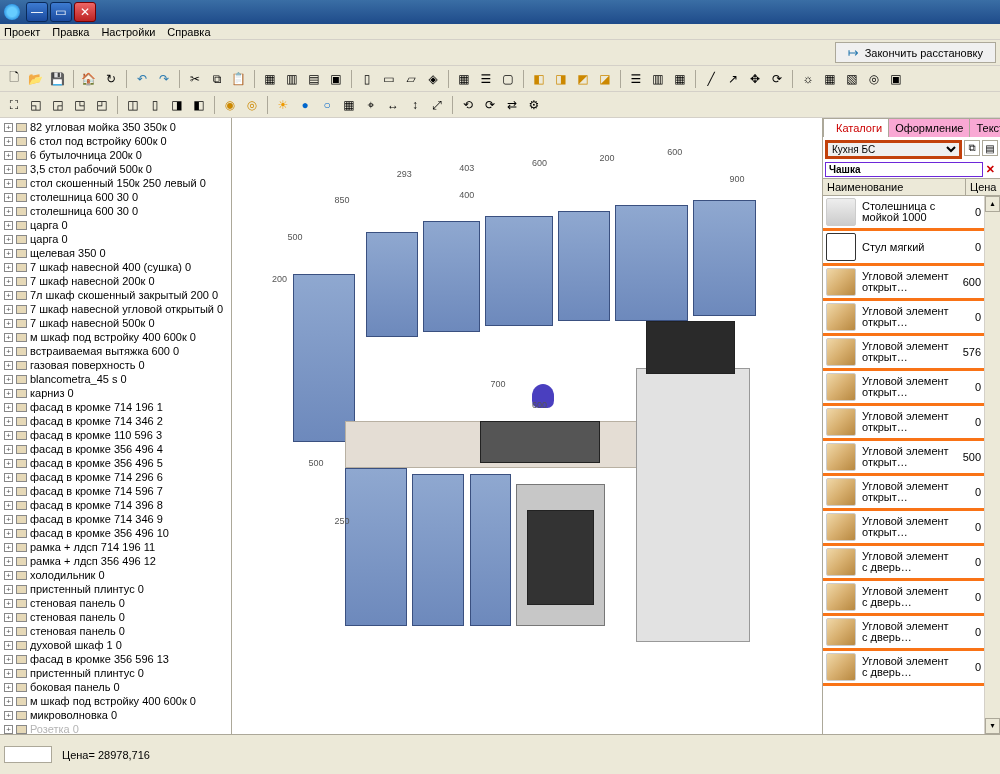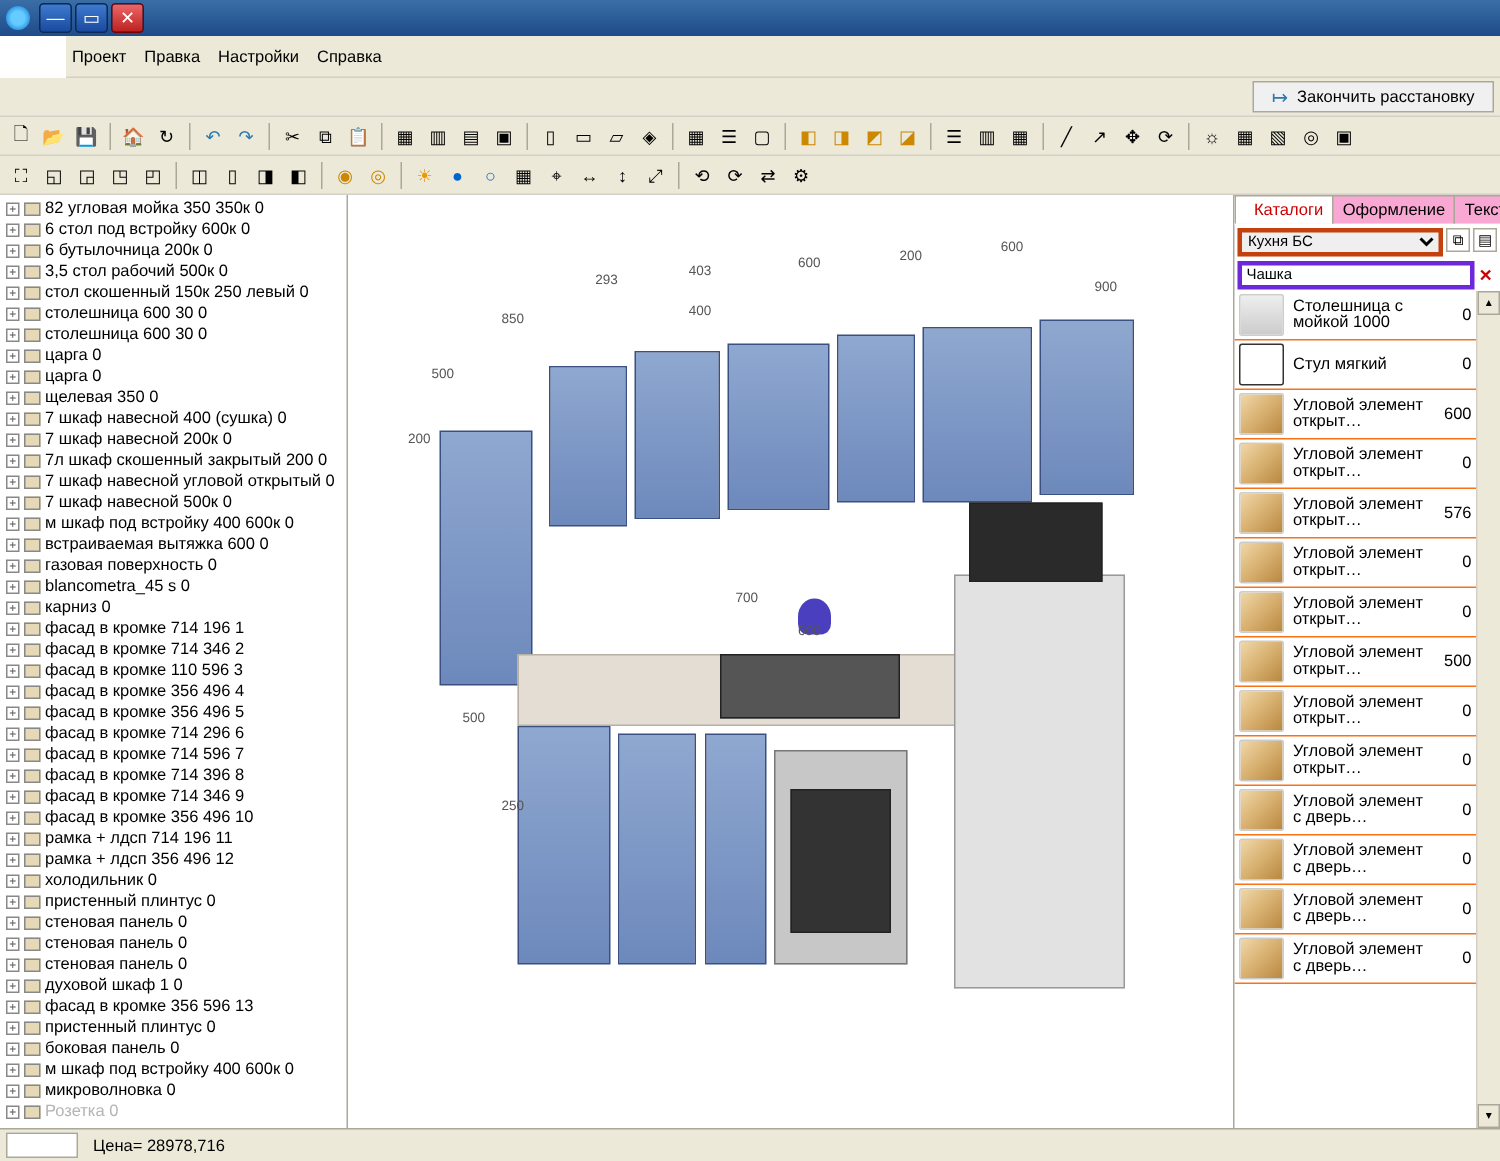--- a/index.html
+++ b/index.html
@@ -7,21 +7,21 @@
 
 
 .titlebar { background: linear-gradient(to bottom, #3a6ea5 0%, #1e4b8a 100%); height: 24px; display: flex; align-items: center; padding: 0 4px; color: #fff; }
 .titlebar .app-icon { width: 16px; height: 16px; background: radial-gradient(circle, #6cf 40%, #06c 100%); border-radius: 50%; margin-right: 6px; }
 .titlebar .title-text { flex: 1; font-weight: bold; }
 .titlebar .win-controls { display: flex; gap: 2px; }
 .titlebar .win-btn { width: 22px; height: 20px; background: linear-gradient(to bottom, #3d7bd1, #1a4a9e); border: 1px solid #0a2a5a; border-radius: 3px; color: #fff; display: flex; align-items: center; justify-content: center; font-size: 12px; }
 .titlebar .win-btn.close { background: linear-gradient(to bottom, #e66, #b22); border-color: #700; }
 
 
-.menubar { background: #ece9d8; height: 28px; display: flex; align-items: center; padding: 0 4px; gap: 12px; border-bottom: 1px solid #d4d0c8; margin-left: 44px; }
+.menubar { background: #ece9d8; height: 16px; display: flex; align-items: center; padding: 0 4px; gap: 12px; border-bottom: 1px solid #d4d0c8; }
 .menubar span { cursor: default; }
 
 
 .top-action-row { background: #ece9d8; height: 26px; display: flex; justify-content: flex-end; padding: 2px 4px; border-bottom: 1px solid #d4d0c8; }
 .finish-btn { background: #f0f0f0; border: 1px solid #aca899; padding: 2px 12px; display: flex; align-items: center; gap: 6px; font-size: 11px; }
 .finish-btn .arrow { color: #2a7ab0; font-size: 13px; }
 
 
 .toolbar-row { background: #ece9d8; height: 26px; display: flex; align-items: center; padding: 2px 4px; gap: 2px; border-bottom: 1px solid #d4d0c8; }
 .tool-btn { width: 20px; height: 20px; display: flex; align-items: center; justify-content: center; border: 1px solid transparent; border-radius: 2px; font-size: 12px; }
@@ -43,34 +43,34 @@
 .scene { width: 100%; height: 100%; position: relative; }
 
 .catalog-panel { width: 178px; background: #fff; border-left: 1px solid #aca899; display: flex; flex-direction: column; }
 .catalog-tabs { display: flex; background: #ece9d8; font-size: 10px; border-bottom: 1px solid #fff; }
 .catalog-tab { padding: 3px 6px; border: 1px solid #aca899; border-bottom: none; background: #f9a8d4; margin-right: -1px; }
 .catalog-tab.active { color: #c00; background: #fff; padding-left: 12px; }
 .catalog-select-row { padding: 2px; display: flex; gap: 2px; }
 .catalog-select-row select { flex: 1; font-size: 10px; border: 3px solid #c2410c; }
 .mini-btn { width: 16px; height: 16px; border: 1px solid #aca899; display: flex; align-items: center; justify-content: center; font-size: 10px; }
 .catalog-search { margin: 1px 2px; display: flex; align-items: center; }
-.catalog-search input { flex: 1; border: 3px solid #6d28d9; padding: 1px 3px; font-size: 10px; }
+.catalog-search input { flex: 1; border: 1px solid #6d28d9; padding: 1px 3px; font-size: 10px; font-weight: bold; }
 .clear-x { color: #c00; font-weight: bold; padding: 0 3px; cursor: pointer; }
 .catalog-head { display: flex; background: #ece9d8; border-top: 1px solid #aca899; border-bottom: 1px solid #aca899; font-size: 10px; }
 .catalog-head .col1 { flex: 1; padding: 2px 4px; border-right: 1px solid #aca899; }
 .catalog-head .col2 { width: 34px; padding: 2px 4px; text-align: right; }
 .catalog-list { flex: 1; overflow-y: auto; }
-.cat-item { display: flex; align-items: center; padding: 2px 3px; border-bottom: 1px solid #f97316; font-size: 10px; }
+.cat-item { display: flex; align-items: center; padding: 2px 3px; border-bottom: 3px solid #f97316; font-size: 10px; }
 .cat-thumb { width: 30px; height: 28px; background: linear-gradient(135deg,#f0d8a8 0%,#d8b070 50%,#b88840 100%); border: 1px solid #ccc; margin-right: 6px; flex-shrink: 0; border-radius: 2px; }
 .cat-thumb.sink { background: linear-gradient(#eee,#ccc); }
 .cat-thumb.chair { background: #fff; border: 1px solid #333; }
 .cat-label { flex: 1; line-height: 11px; }
 .cat-price { width: 28px; text-align: right; }
 
-.statusbar { background: #ece9d8; height: 22px; border-top: 1px solid #aca899; display: flex; align-items: center; padding: 0 4px; gap: 4px; font-size: 10px; }
+.statusbar { background: #ece9d8; height: 40px; border-top: 1px solid #aca899; display: flex; align-items: center; padding: 0 4px; gap: 4px; font-size: 10px; }
 .status-box { border: 1px solid #aca899; padding: 2px 40px 2px 6px; background: #fff; height: 17px; }
 .price-label { padding-left: 6px; }
 
 
 .catalog-scroll { width: 16px; display: flex; flex-direction: column; justify-content: space-between; background: #ece9d8; border-left: 1px solid #d4d0c8; }
 .catalog-scroll .sb-btn { height: 16px; background: #ece9d8; border: 1px solid #aca899; font-size: 8px; text-align: center; line-height: 14px; }
 
 
 .kitchen-box { position: absolute; left: 40px; top: 40px; right: 30px; bottom: 50px; }
 .k-cab { position: absolute; background: linear-gradient(#8fa8d0,#6d89bc); border: 1px solid #3a5080; }
@@ -472,20 +472,24 @@
       <select>
         <option>Кухня БС</option>
       </select>
       <div class="mini-btn">⧉</div>
       <div class="mini-btn">▤</div>
     </div>
     <div class="catalog-search">
       <input type="text" value="Чашка" style="">
       <span class="clear-x">✕</span>
     </div>
+    <div class="catalog-head">
+      <div class="col1">Наименование</div>
+      <div class="col2">Цена</div>
+    </div>
     <div style="display:flex;flex:1;overflow:hidden">
       <div class="catalog-list" id="catalog-list">
           <div class="cat-item">
             <div class="cat-thumb sink"></div>
             <div class="cat-label">Столешница с мойкой 1000</div>
             <div class="cat-price">0</div>
           </div>
           <div class="cat-item">
             <div class="cat-thumb chair"></div>
             <div class="cat-label">Стул мягкий</div>

